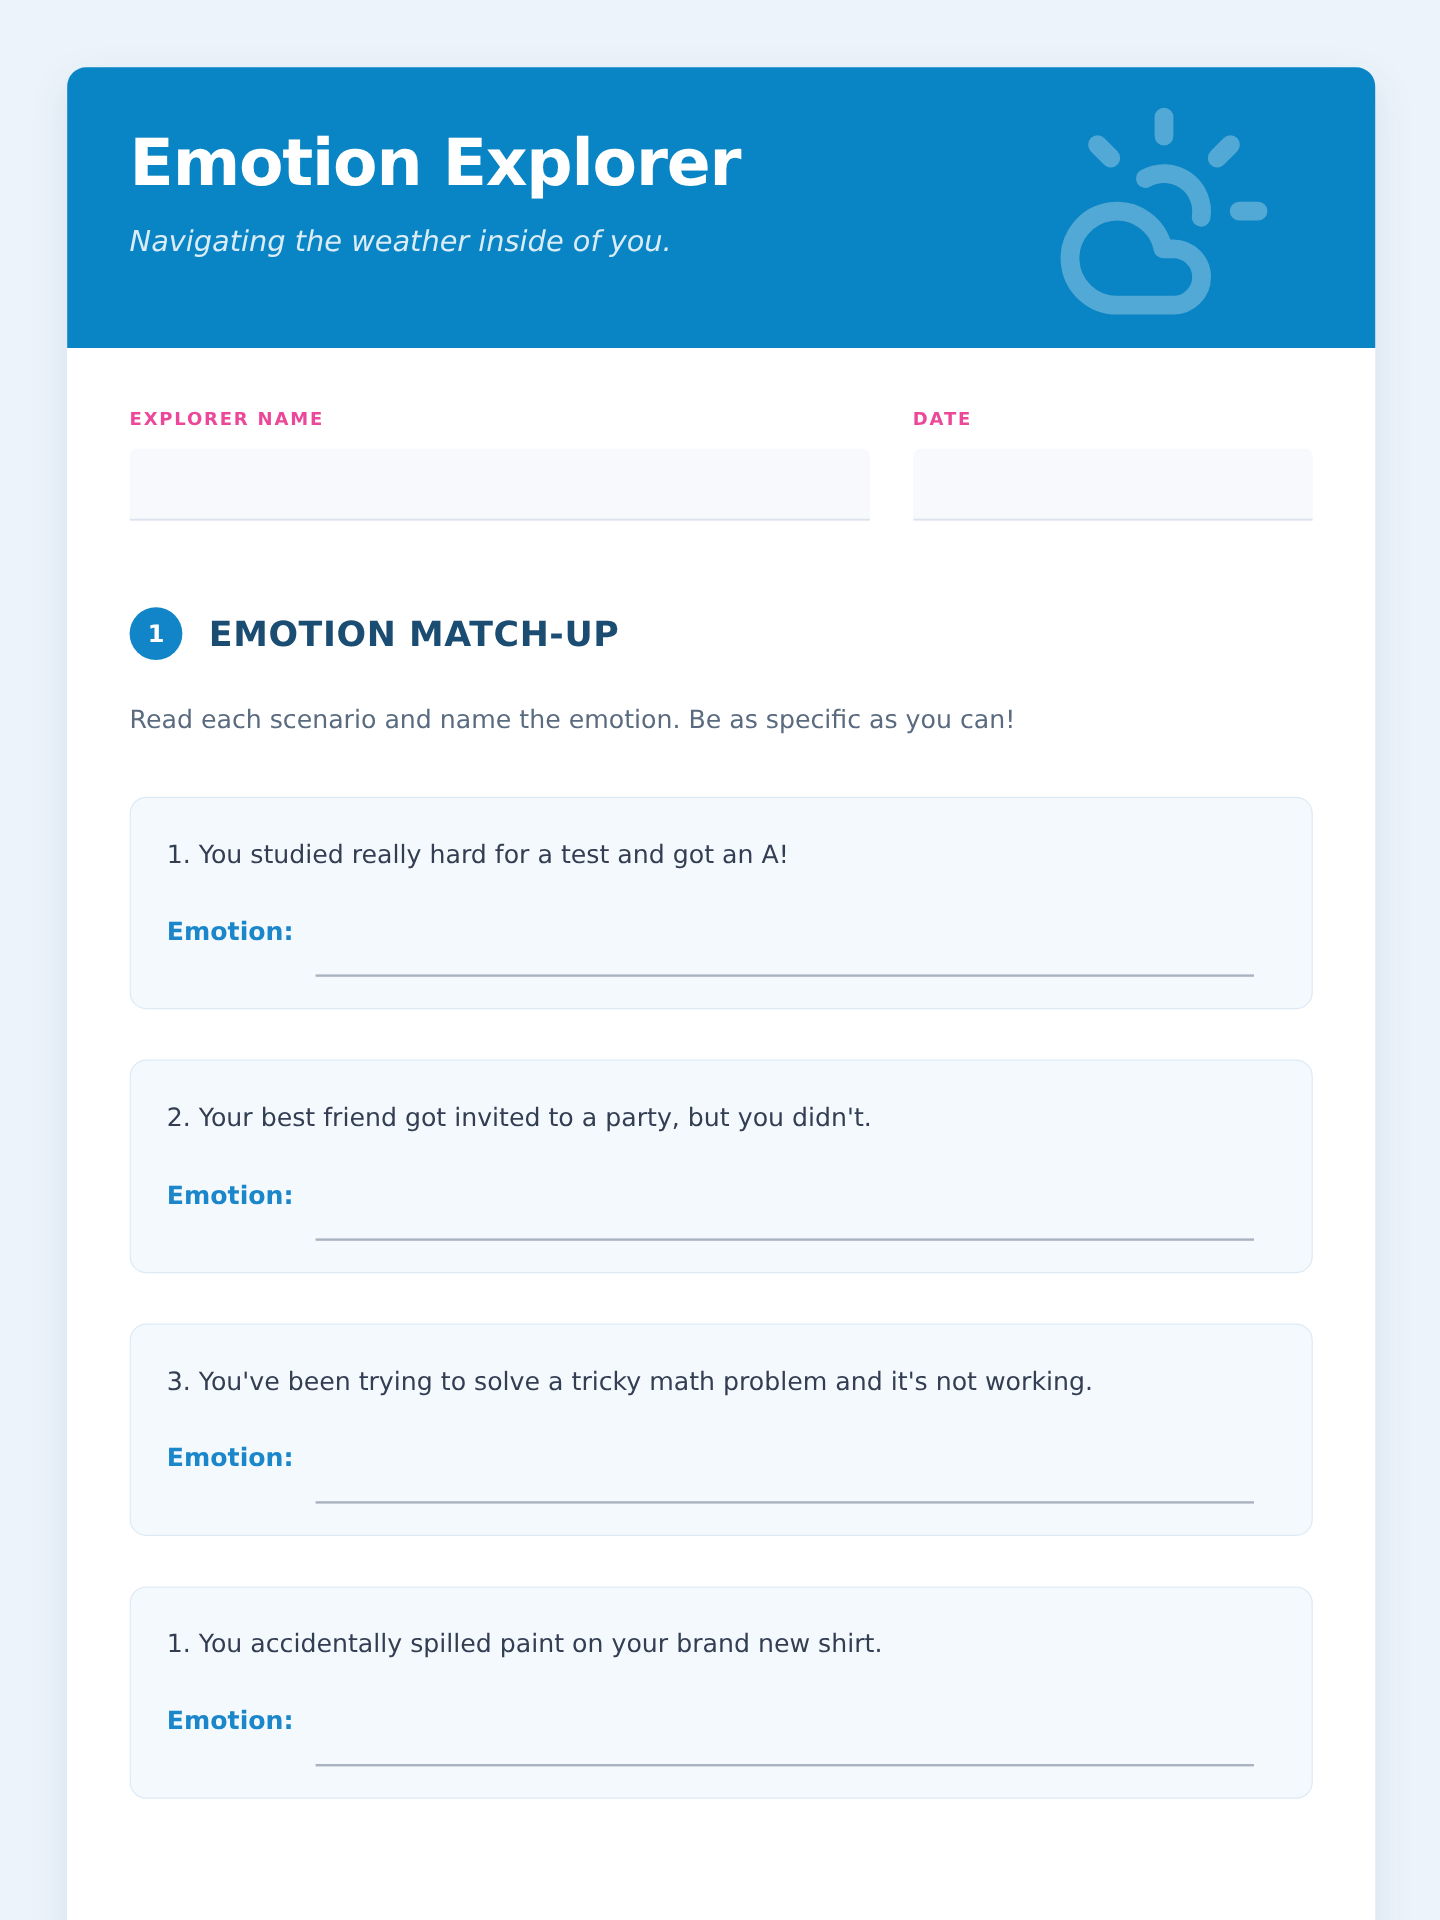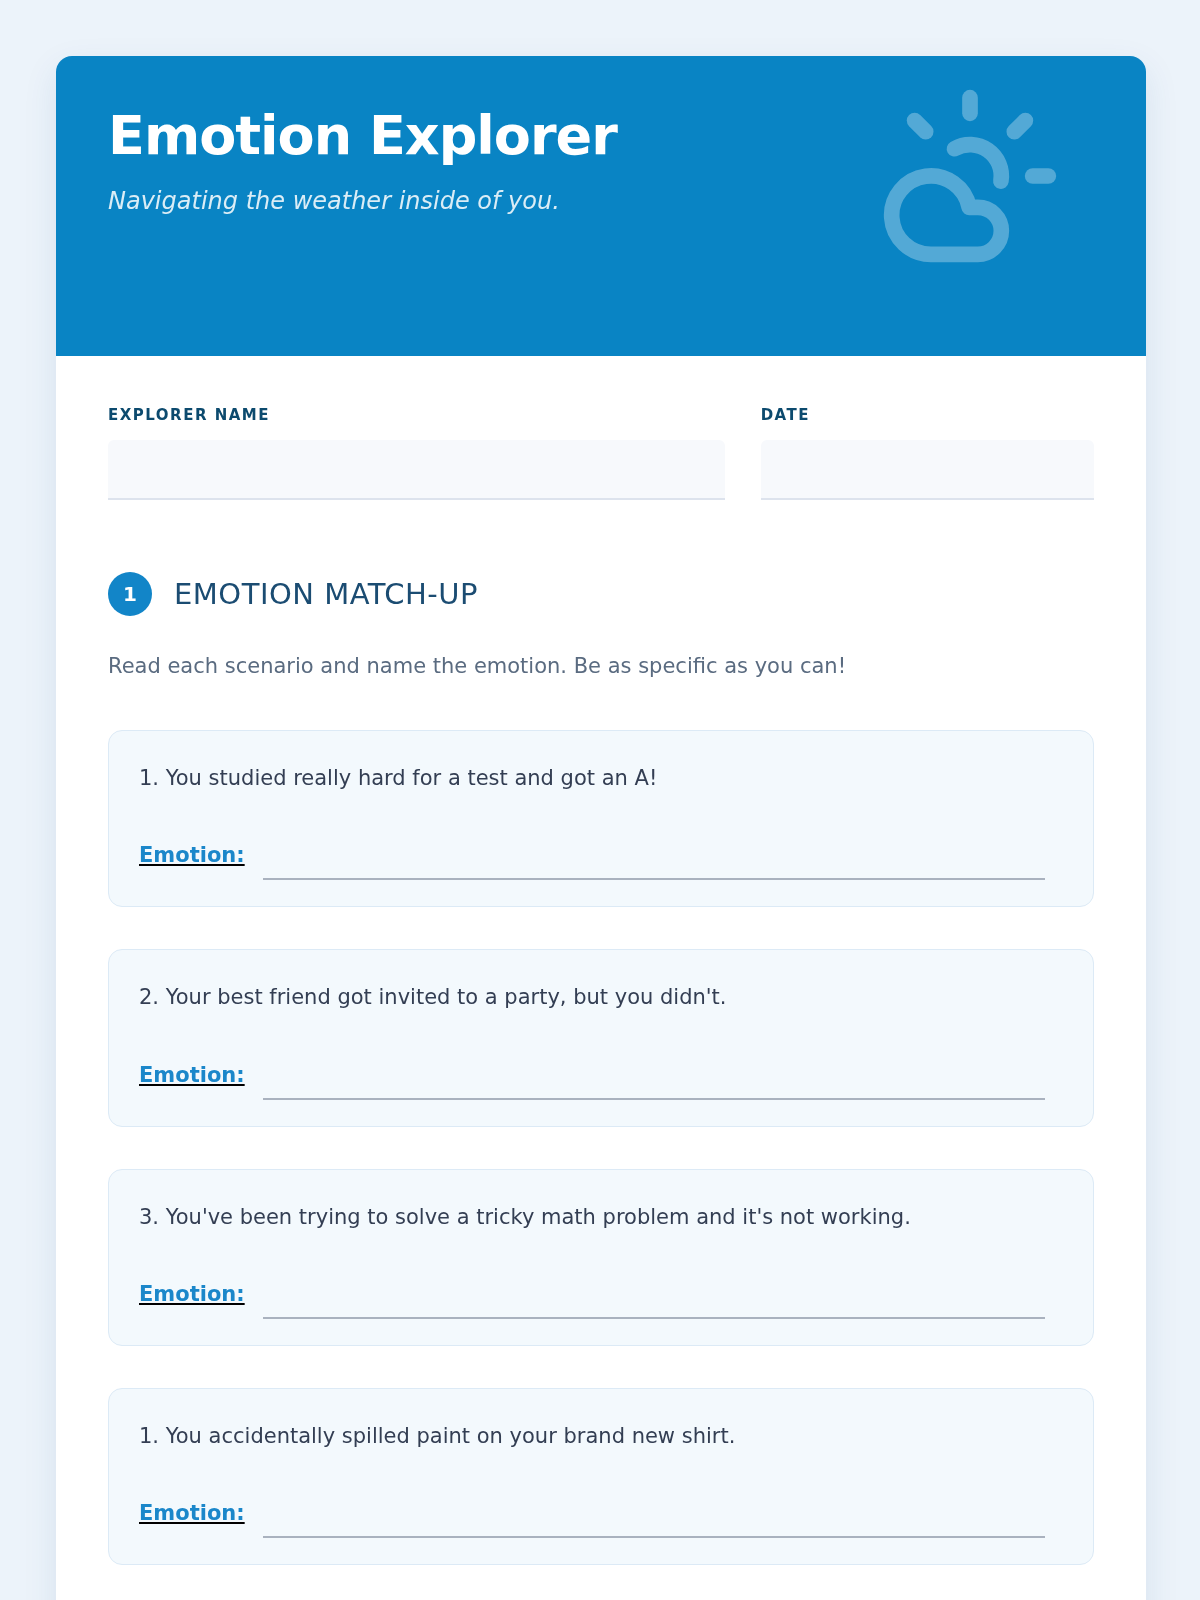--- a/index.html
+++ b/index.html
@@ -14,21 +14,21 @@
     left: 56px; top: 56px;
     width: 1090px;
     border-radius: 16px 16px 0 0;
     box-shadow: 0 12px 34px rgba(30, 80, 140, 0.10);
   }
   
   .sheet-header {
     position: relative;
     background: #0984c4;
     border-radius: 16px 16px 0 0;
-    height: 300px;
+    height: 234px;
     padding: 50px 52px 0 52px;
     overflow: hidden;
   }
   .sheet-title {
     color: #ffffff;
     font-size: 54px;
     font-weight: bold;
     letter-spacing: -1px;
     line-height: 1.1;
   }
@@ -53,21 +53,21 @@
   }
   
   .fields-row {
     display: flex;
     gap: 36px;
   }
   .field-name { flex: 1.85; }
   .field-date { flex: 1; }
   .field-label {
     display: block;
-    color: #0c4a6e;
+    color: #ec4899;
     font-size: 15px;
     font-weight: bold;
     letter-spacing: 1.5px;
     margin-bottom: 16px;
   }
   .field-input {
     width: 100%;
     height: 60px;
     background: #f7f9fc;
     border: none;
@@ -95,21 +95,21 @@
     font-size: 20px;
     font-weight: bold;
     display: flex;
     align-items: center;
     justify-content: center;
     flex: 0 0 44px;
   }
   .section-title {
     color: #1b4c72;
     font-size: 29px;
-    font-weight: normal;
+    font-weight: bold;
     letter-spacing: 0.5px;
     text-align: right;
   }
   .section-instruction {
     margin-top: 38px;
     color: #5a6b80;
     font-size: 21px;
   }
   
   .cards { margin-top: 52px; }
@@ -121,23 +121,22 @@
     margin-bottom: 42px;
   }
   .scenario-card:last-child { margin-bottom: 0; }
   .scenario-text {
     color: #333e53;
     font-size: 21px;
     line-height: 1.3;
   }
   .emotion-row {
     display: flex;
-    align-items: center;
+    align-items: flex-start;
     margin-top: 38px;
-    text-decoration: underline;
   }
   .emotion-label {
     color: #1b87ca;
     font-size: 21px;
     font-weight: bold;
     white-space: nowrap;
   }
   .emotion-blank {
     flex: 1;
     height: 50px;

